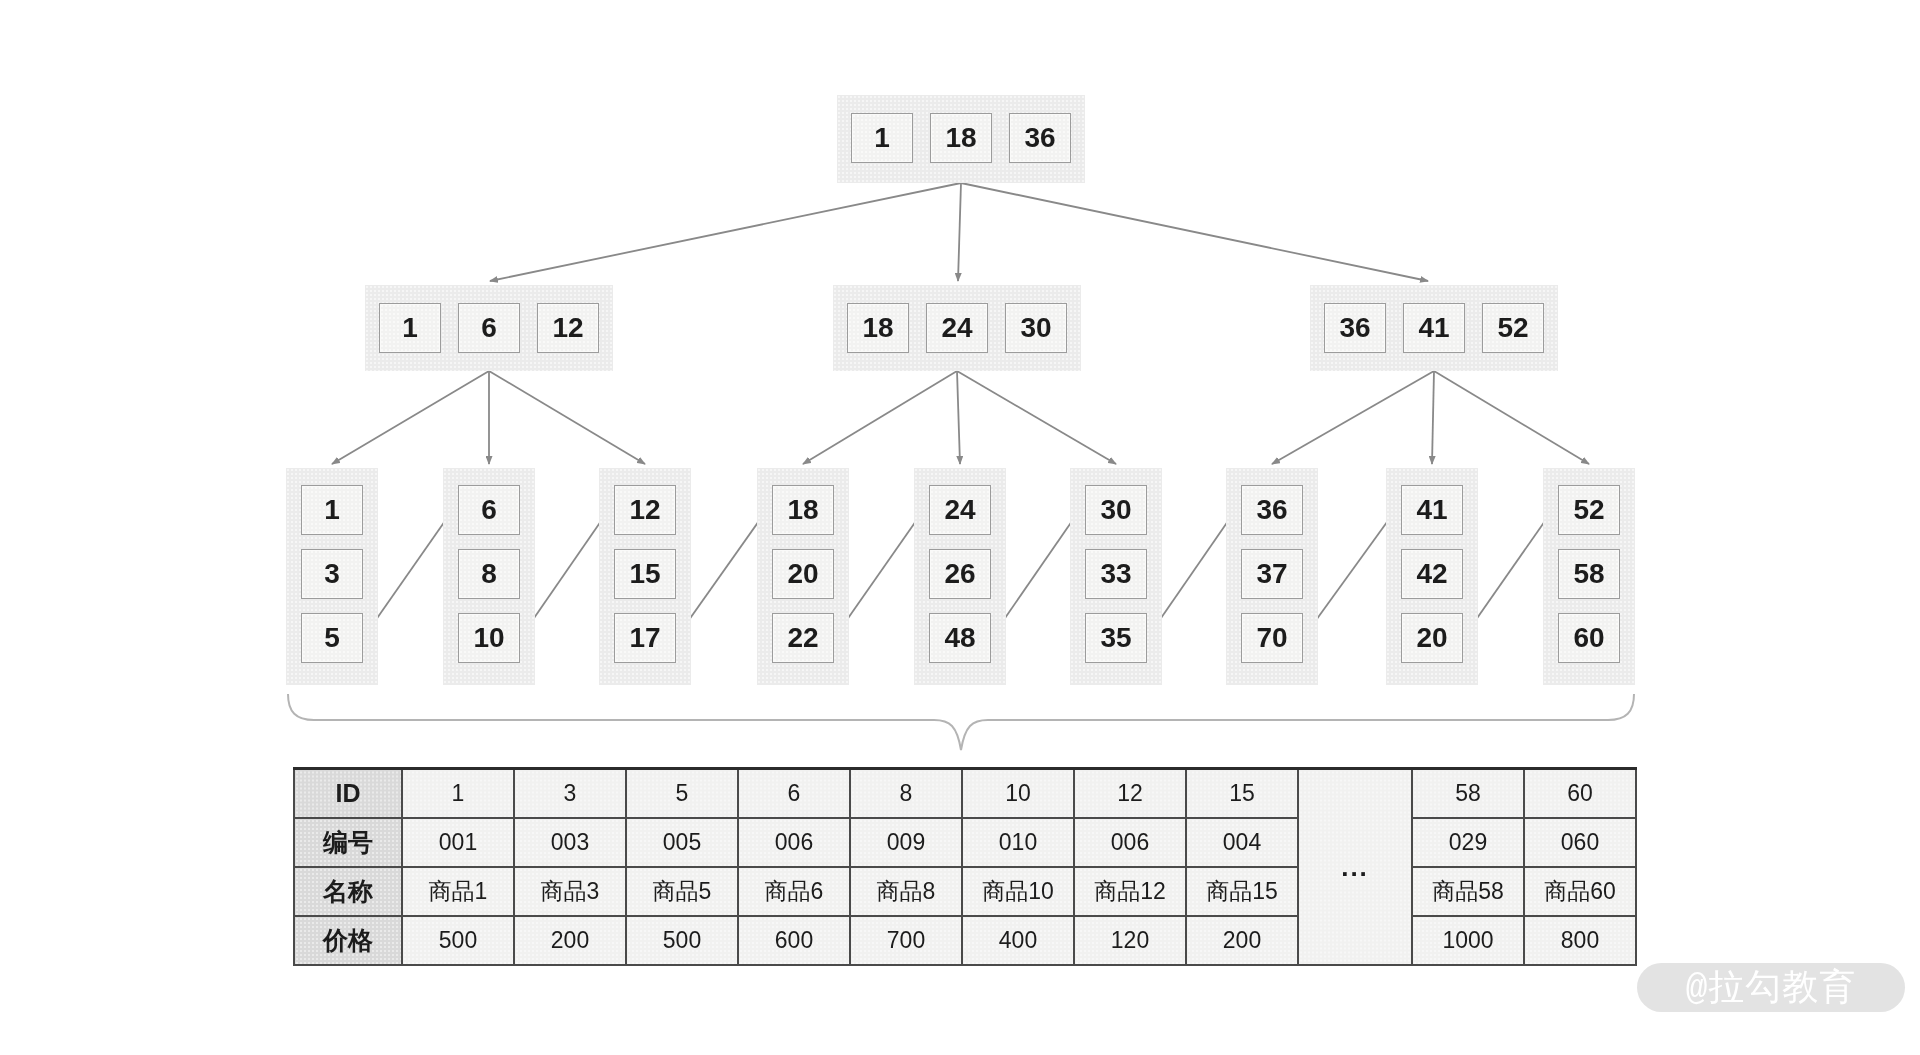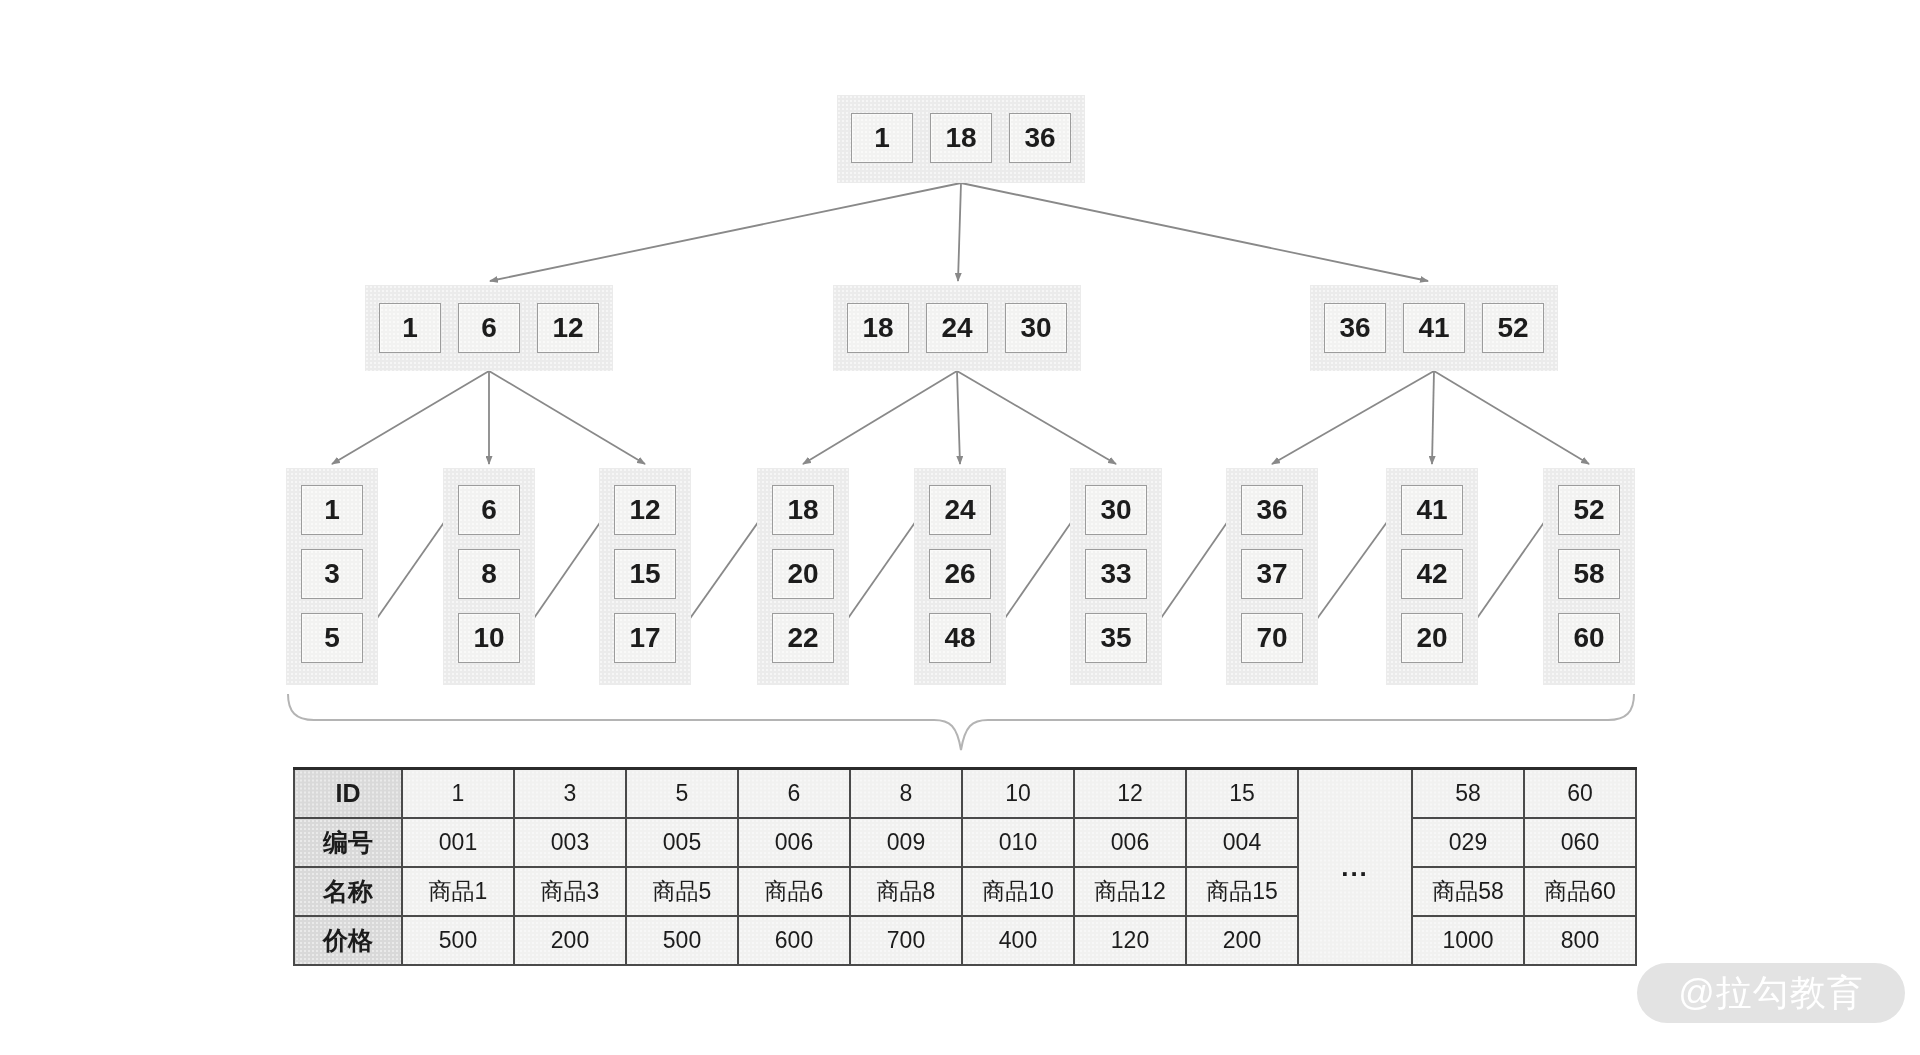--- a/index.html
+++ b/index.html
@@ -45,24 +45,24 @@
     background-size:4px 4px;
     font-size:23px;font-weight:400;
   }
   #record-table th.label-cell{
     background-color:var(--table-label-bg,#d9d9d9);
     font-size:25px;font-weight:700;
   }
   #record-table td.ellipsis-cell{font-size:26px;font-weight:700;letter-spacing:2px;}
 
   .watermark{
-    position:absolute;left:1637px;top:963px;width:268px;height:60px;
+    position:absolute;left:1637px;top:963px;width:268px;height:49px;
     background:var(--watermark-bg,#e3e3e3);
     border-radius:32px;
-    display:flex;align-items:center;justify-content:center;
+    display:flex;align-items:center;justify-content:center;font-family:Liberation Mono, monospace;
   }
   .watermark span{
     color:var(--watermark-text,#ffffff);
     font-size:36px;font-weight:500;letter-spacing:1px;
   }
 </style>
 </head>
 <body>
 
 <div class="canvas">

